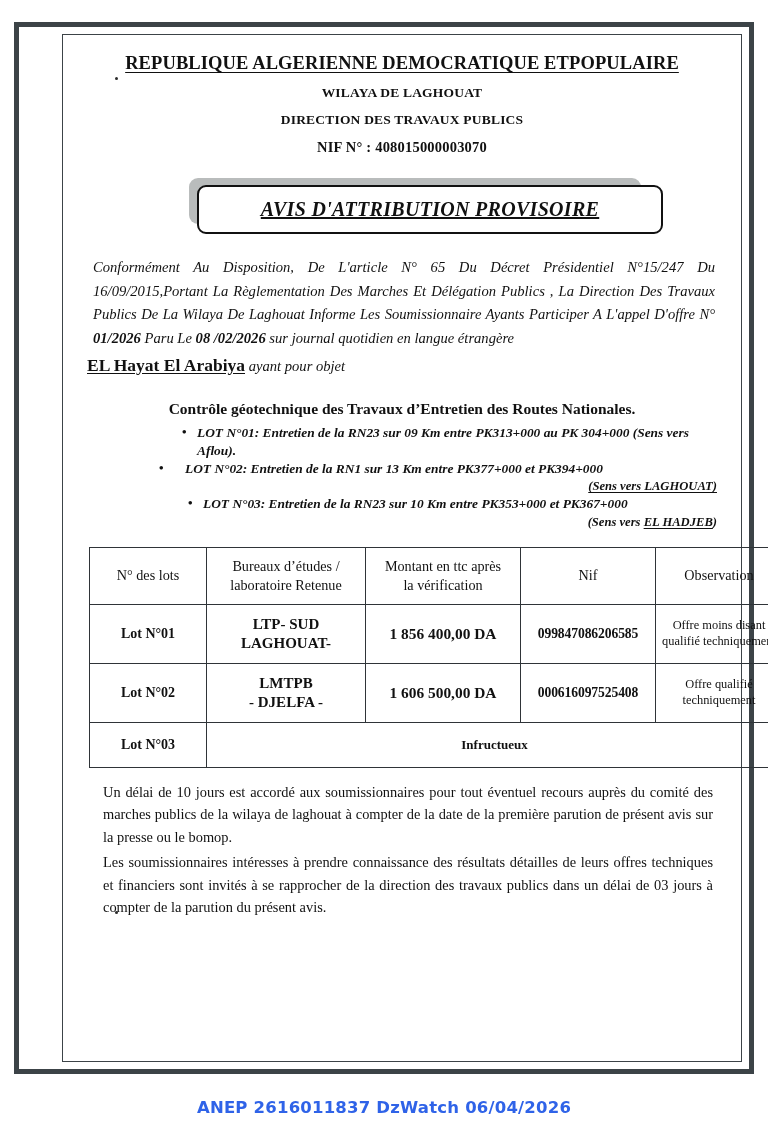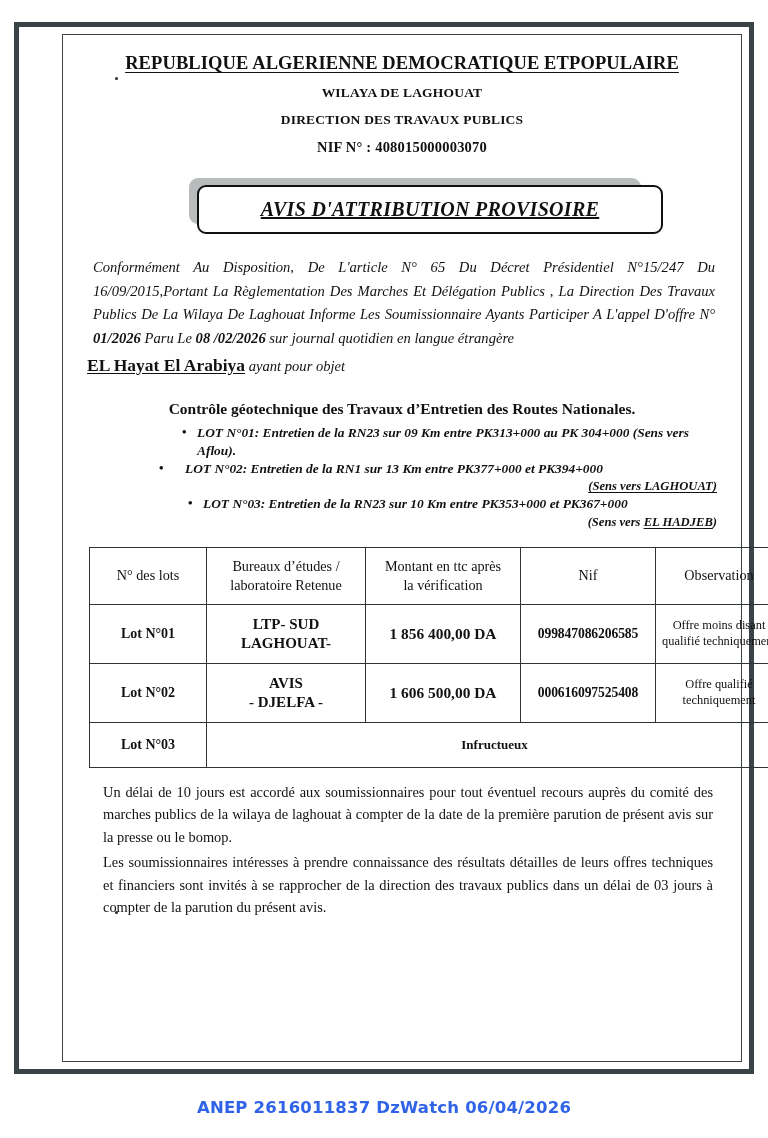--- a/index.html
+++ b/index.html
@@ -338,21 +338,21 @@
               <div>LTP- SUD</div>
               <div>LAGHOUAT-</div>
             </td>
             <td class="montant">1 856 400,00 DA</td>
             <td class="nif-cell">099847086206585</td>
             <td class="obs">Offre moins disant qualifié techniquement</td>
           </tr>
           <tr class="data-row">
             <td class="lot-cell">Lot N°02</td>
             <td class="bureau">
-              <div>AVIS</div>
+              <div>LMTPB</div>
               <div>- DJELFA -</div>
             </td>
             <td class="montant">1 606 500,00 DA</td>
             <td class="nif-cell">000616097525408</td>
             <td class="obs">Offre qualifié techniquement</td>
           </tr>
           <tr class="infructueux">
             <td class="lot-cell">Lot N°03</td>
             <td class="infructueux-cell" colspan="4">Infructueux</td>
           </tr>

